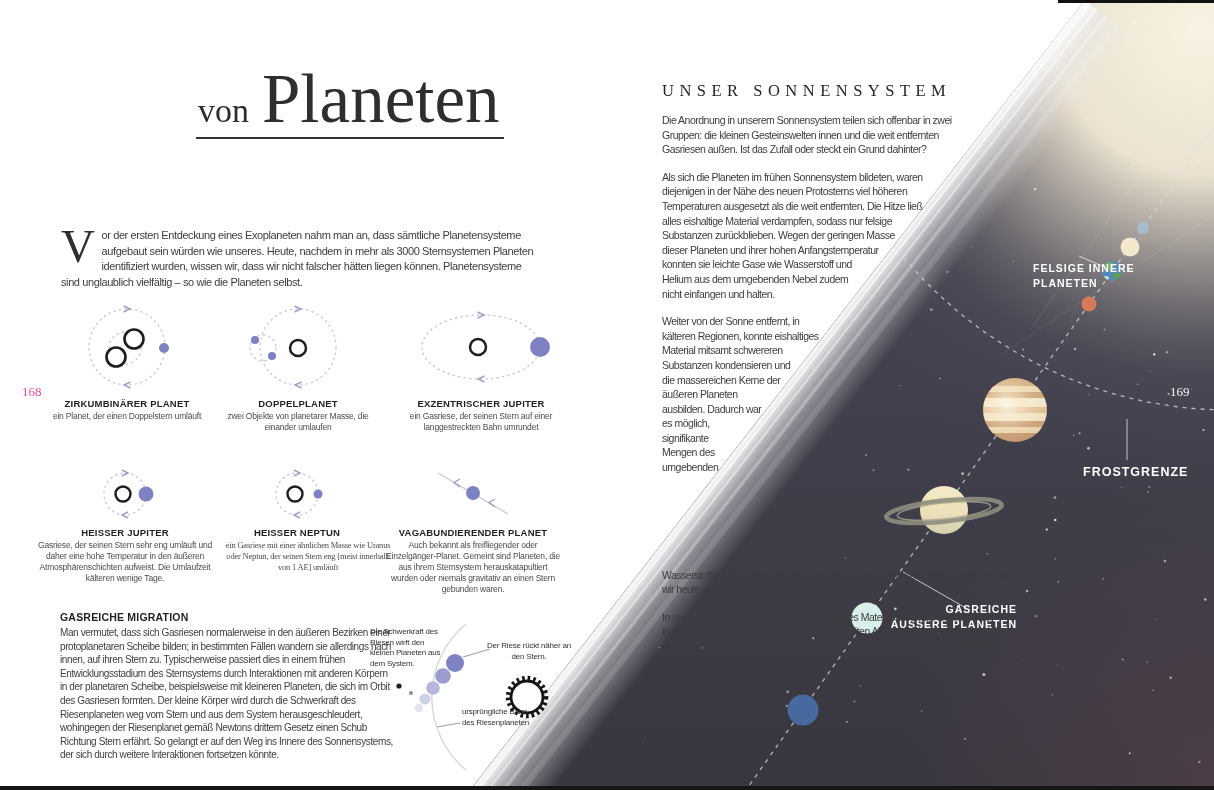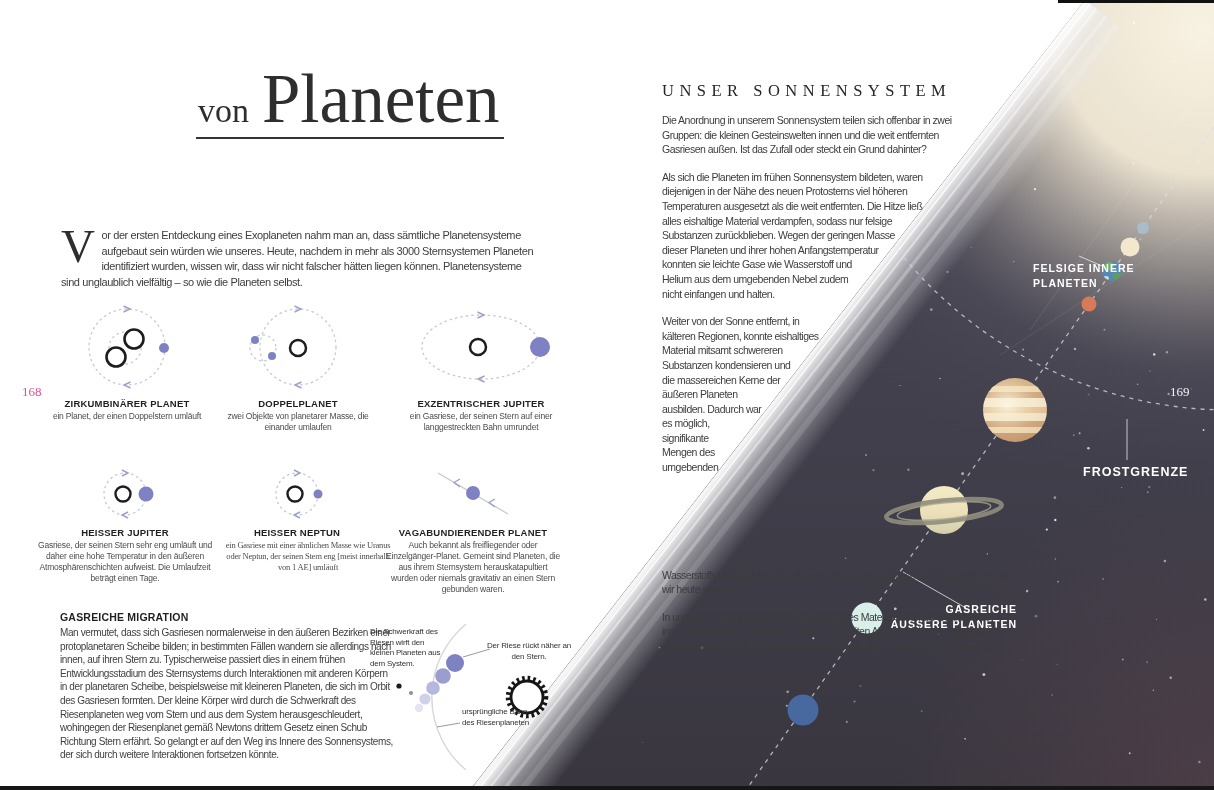--- a/index.html
+++ b/index.html
@@ -310,21 +310,21 @@
 
   <div class="cell" style="left:30px;top:468px;width:190px;">
     <svg width="190" height="52" viewBox="0 0 190 52">
       <circle class="orbit" cx="95" cy="26" r="21"></circle>
       <path class="chev" d="M 92,2 L 98,5 L 92,8"></path>
       <path class="chev" d="M 98,44 L 92,47 L 98,50"></path>
       <circle class="starcircle" cx="93" cy="26" r="7.5" stroke-width="2.4"></circle>
       <circle class="pdot" cx="116" cy="26" r="7.5"></circle>
     </svg>
     <div class="cell-title">HEISSER JUPITER</div>
-    <div class="cell-caption" style="width:186px;margin-left:2px;">Gasriese, der seinen Stern sehr eng umläuft und daher eine hohe Temperatur in den äußeren Atmosphärenschichten aufweist. Die Umlaufzeit beträgt einen Tage.</div>
+    <div class="cell-caption" style="width:186px;margin-left:2px;">Gasriese, der seinen Stern sehr eng umläuft und daher eine hohe Temperatur in den äußeren Atmosphärenschichten aufweist. Die Umlaufzeit kälteren wenige Tage.</div>
   </div>
 
   <div class="cell" style="left:202px;top:468px;width:190px;">
     <svg width="190" height="52" viewBox="0 0 190 52">
       <circle class="orbit" cx="95" cy="26" r="21"></circle>
       <path class="chev" d="M 92,2 L 98,5 L 92,8"></path>
       <path class="chev" d="M 98,44 L 92,47 L 98,50"></path>
       <circle class="starcircle" cx="93" cy="26" r="7.5" stroke-width="2.4"></circle>
       <circle class="pdot" cx="116" cy="26" r="4.5"></circle>
     </svg>

